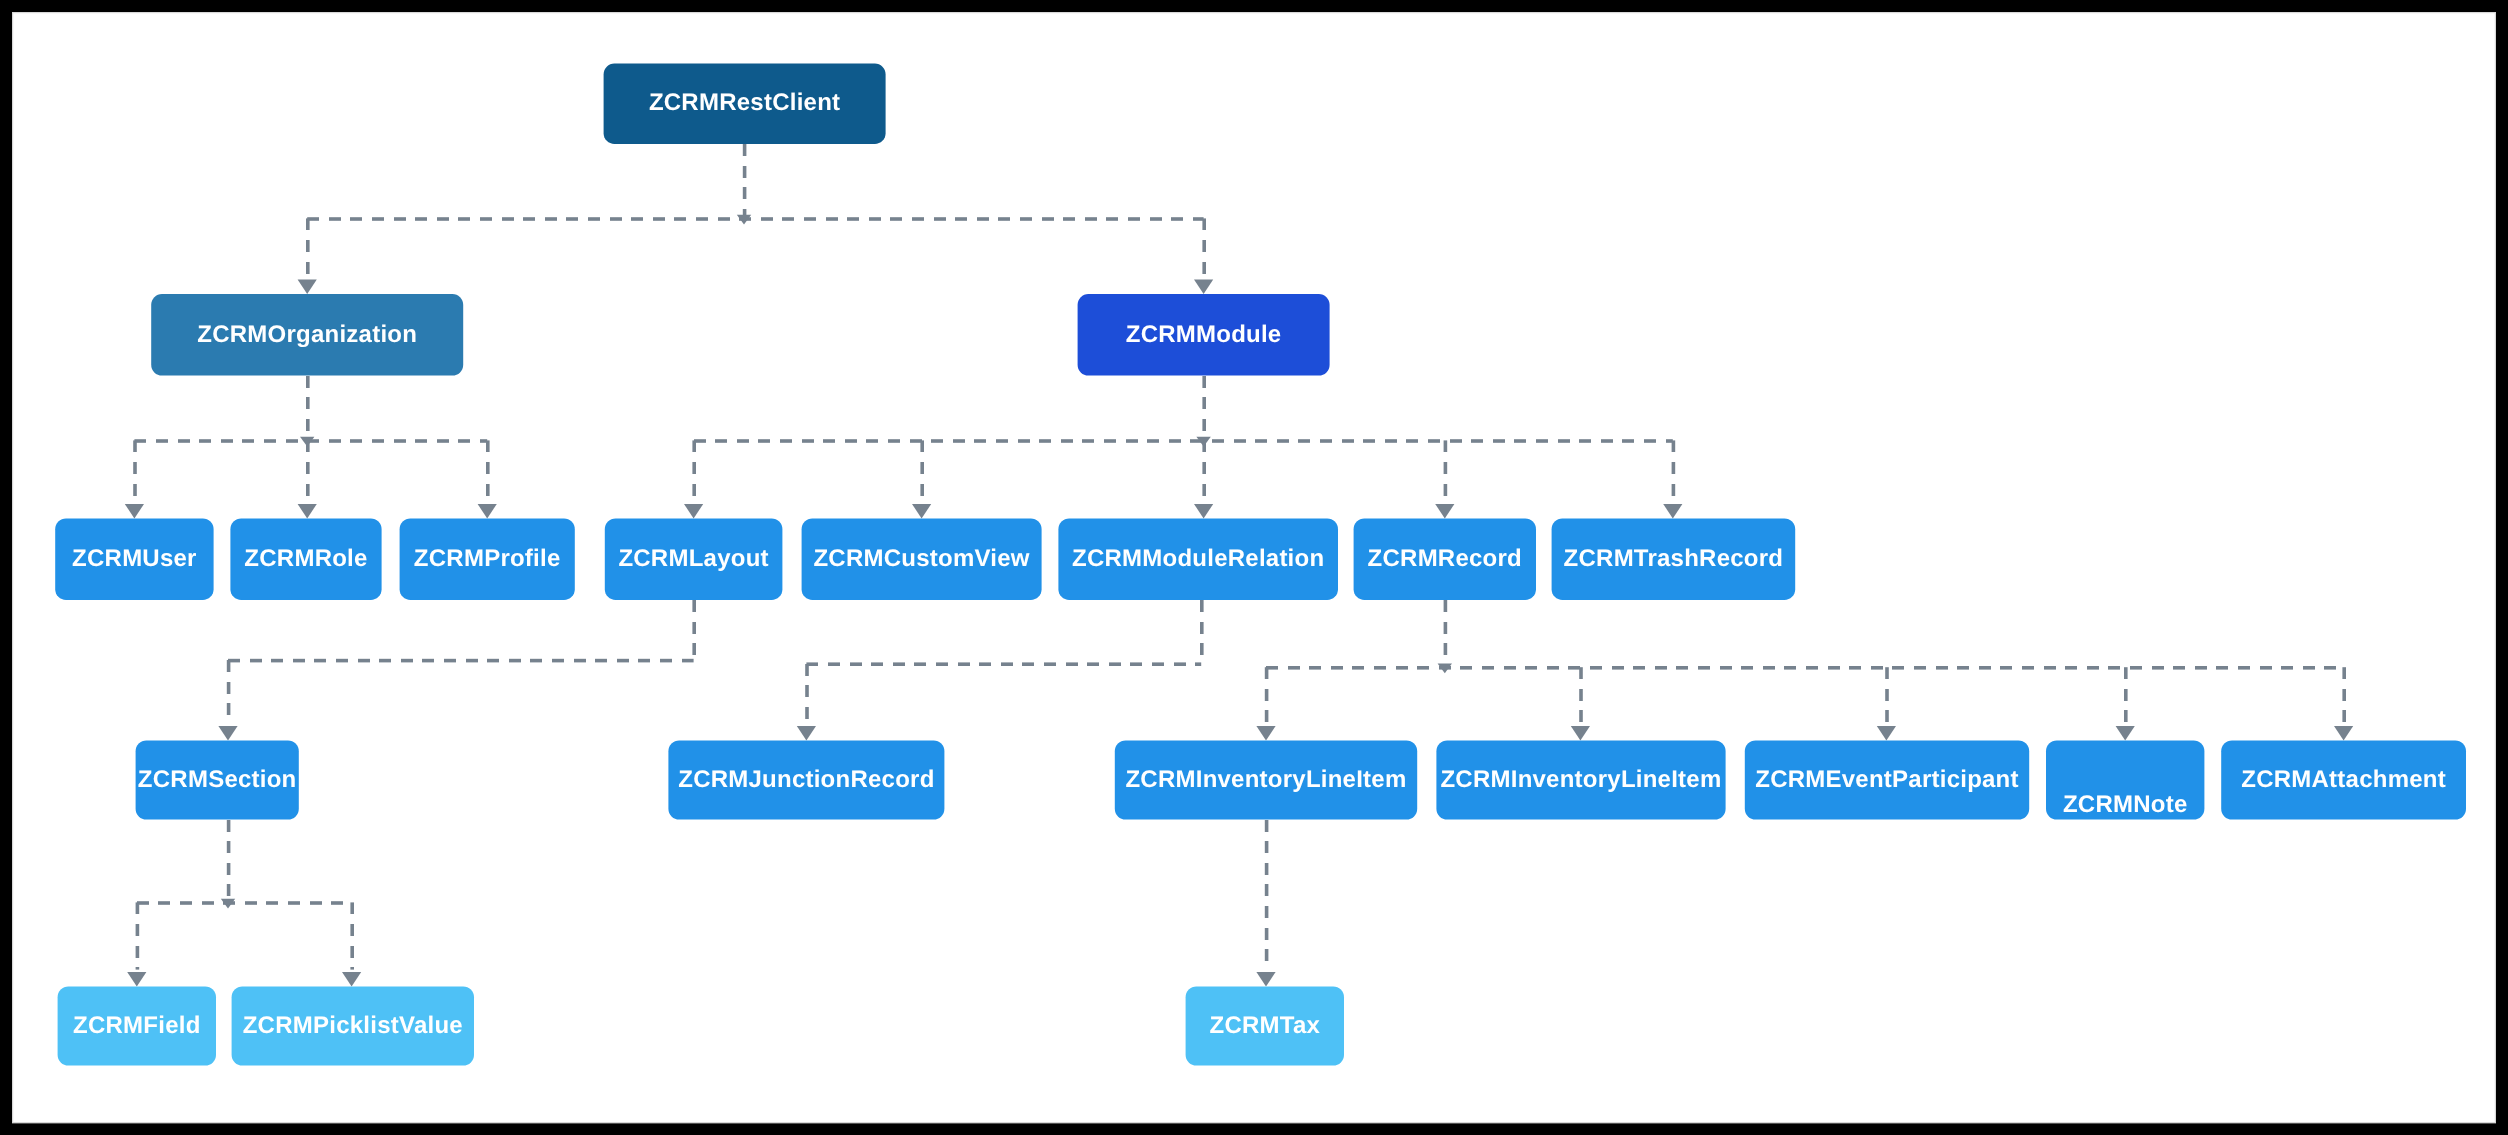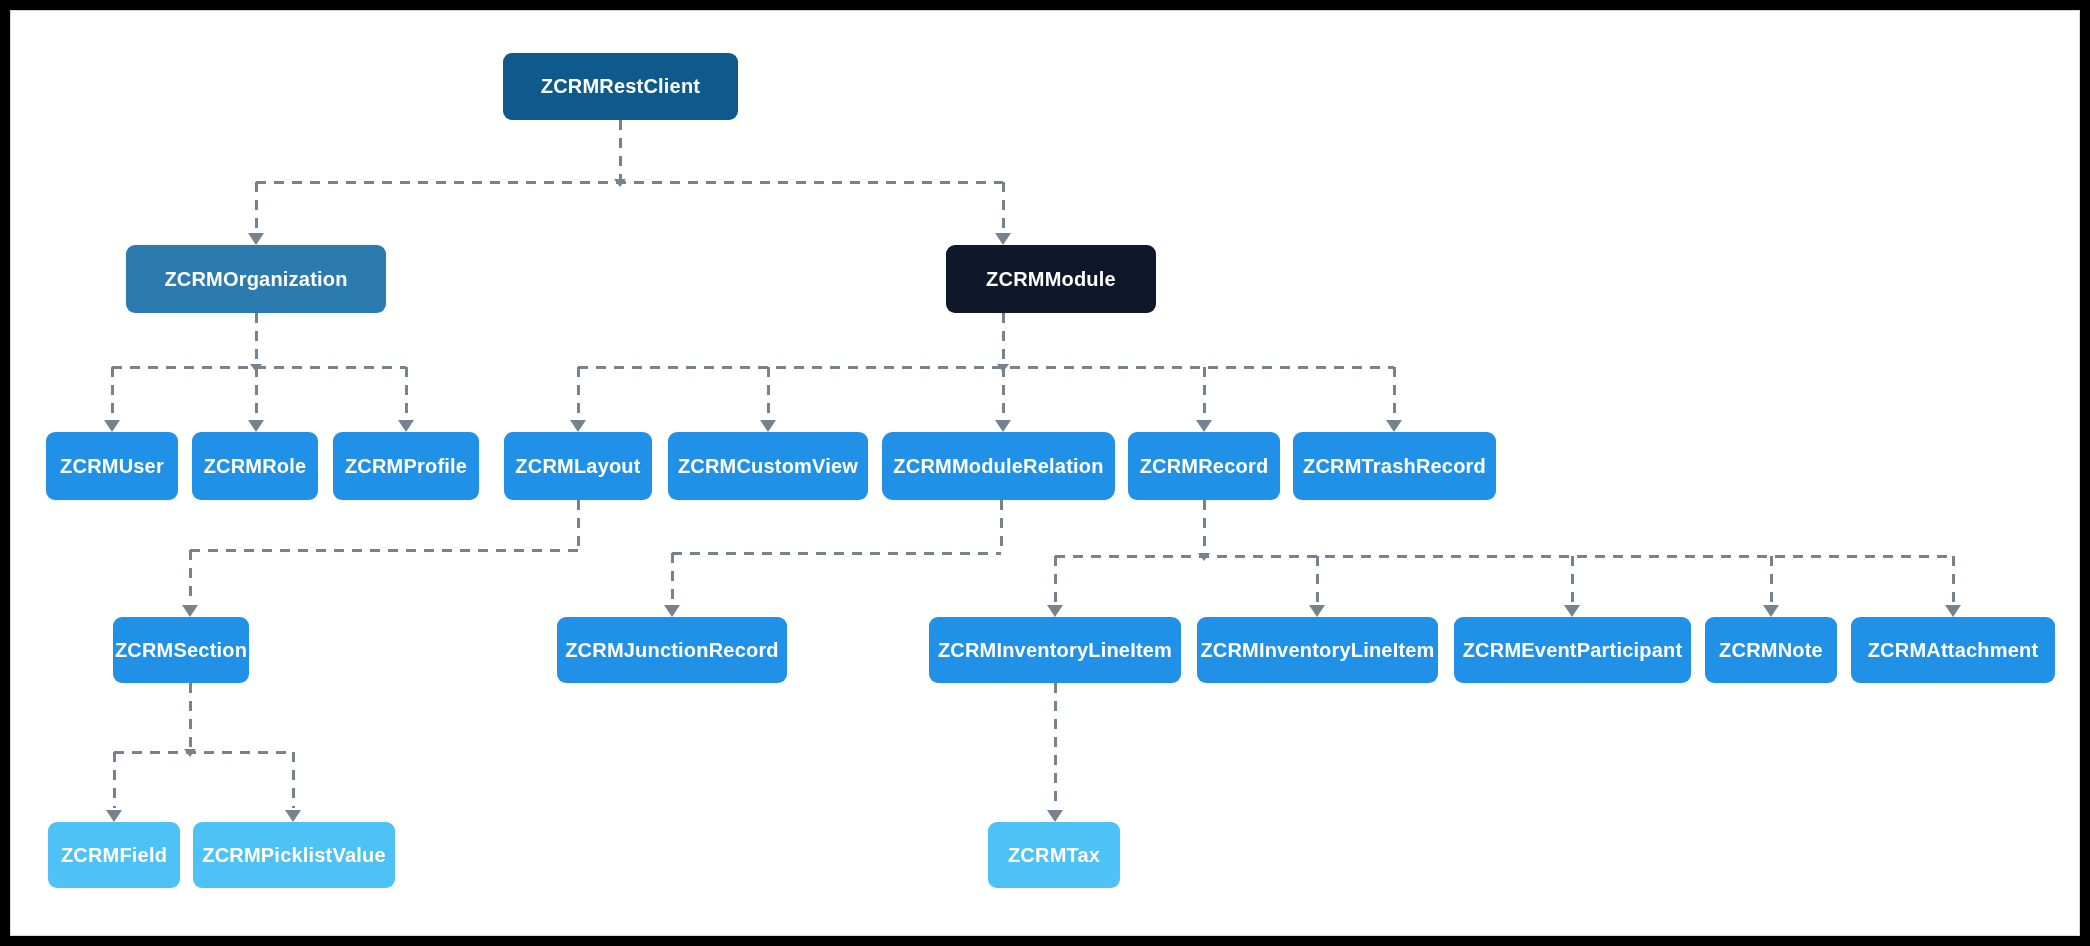--- a/index.html
+++ b/index.html
@@ -87,39 +87,39 @@
     <div class="tee" style="left: 250px; top: 364px; border-top: 8px solid rgb(118, 130, 142);"></div>
     <div class="tee" style="left: 997px; top: 364px; border-top: 8px solid rgb(118, 130, 142);"></div>
     <div class="tee" style="left: 1198px; top: 553px; border-top: 8px solid rgb(118, 130, 142);"></div>
     <div class="tee" style="left: 184px; top: 749px; border-top: 8px solid rgb(118, 130, 142);"></div>
     <div class="node" style="left: 503px; top: 53px; width: 235px; height: 67px; background: rgb(14, 90, 140); color: rgb(255, 255, 255);">
       <span>ZCRMRestClient</span>
     </div>
     <div class="node" style="left: 126px; top: 245px; width: 260px; height: 68px; background: rgb(43, 123, 176); color: rgb(255, 255, 255);">
       <span>ZCRMOrganization</span>
     </div>
-    <div class="node" style="left: 898px; top: 245px; width: 210px; height: 68px; background: #0f172a; color: rgb(255, 255, 255); margin-left: 48px;">
+    <div class="node" style="left: 898px; top: 245px; width: 210px; height: 68px; background: #1d4ed8; color: rgb(255, 255, 255);">
       <span>ZCRMModule</span>
     </div>
     <div class="node" style="left: 46px; top: 432px; width: 132px; height: 68px; background: rgb(33, 145, 232); color: rgb(255, 255, 255); justify-content: center;">
       <span>ZCRMUser</span>
     </div>
     <div class="node" style="left: 192px; top: 432px; width: 126px; height: 68px; background: rgb(33, 145, 232); color: rgb(255, 255, 255);">
       <span>ZCRMRole</span>
     </div>
     <div class="node" style="left: 333px; top: 432px; width: 146px; height: 68px; background: rgb(33, 145, 232); color: rgb(255, 255, 255);">
       <span>ZCRMProfile</span>
     </div>
     <div class="node" style="left: 504px; top: 432px; width: 148px; height: 68px; background: rgb(33, 145, 232); color: rgb(255, 255, 255);">
       <span>ZCRMLayout</span>
     </div>
     <div class="node" style="left: 668px; top: 432px; width: 200px; height: 68px; background: rgb(33, 145, 232); color: rgb(255, 255, 255);">
       <span>ZCRMCustomView</span>
     </div>
-    <div class="node" style="left: 882px; top: 432px; width: 233px; height: 68px; background: rgb(33, 145, 232); color: rgb(255, 255, 255); border-radius: 11px;">
+    <div class="node" style="left: 882px; top: 432px; width: 233px; height: 68px; background: rgb(33, 145, 232); color: rgb(255, 255, 255);">
       <span>ZCRMModuleRelation</span>
     </div>
     <div class="node" style="left: 1128px; top: 432px; width: 152px; height: 68px; background: rgb(33, 145, 232); color: rgb(255, 255, 255);">
       <span>ZCRMRecord</span>
     </div>
     <div class="node" style="left: 1293px; top: 432px; width: 203px; height: 68px; background: rgb(33, 145, 232); color: rgb(255, 255, 255);">
       <span>ZCRMTrashRecord</span>
     </div>
     <div class="node" style="left: 113px; top: 617px; width: 136px; height: 66px; background: rgb(33, 145, 232); color: rgb(255, 255, 255);">
       <span>ZCRMSection</span>
@@ -129,21 +129,21 @@
     </div>
     <div class="node" style="left: 929px; top: 617px; width: 252px; height: 66px; background: rgb(33, 145, 232); color: rgb(255, 255, 255);">
       <span>ZCRMInventoryLineItem</span>
     </div>
     <div class="node" style="left: 1197px; top: 617px; width: 241px; height: 66px; background: rgb(33, 145, 232); color: rgb(255, 255, 255);">
       <span>ZCRMInventoryLineItem</span>
     </div>
     <div class="node" style="left: 1454px; top: 617px; width: 237px; height: 66px; background: rgb(33, 145, 232); color: rgb(255, 255, 255);">
       <span>ZCRMEventParticipant</span>
     </div>
-    <div class="node" style="left: 1705px; top: 617px; width: 132px; height: 66px; background: rgb(33, 145, 232); color: rgb(255, 255, 255);">
+    <div class="node" style="left: 1705px; top: 617px; width: 132px; height: 66px; background: rgb(33, 145, 232); color: rgb(255, 255, 255); align-items: flex-end;">
       <span>ZCRMNote</span>
     </div>
     <div class="node" style="left: 1851px; top: 617px; width: 204px; height: 66px; background: rgb(33, 145, 232); color: rgb(255, 255, 255);">
       <span>ZCRMAttachment</span>
     </div>
     <div class="node" style="left: 48px; top: 822px; width: 132px; height: 66px; background: rgb(78, 193, 246); color: rgb(255, 255, 255);">
       <span>ZCRMField</span>
     </div>
     <div class="node" style="left: 988px; top: 822px; width: 132px; height: 66px; background: rgb(78, 193, 246); color: rgb(255, 255, 255);">
       <span>ZCRMTax</span>

